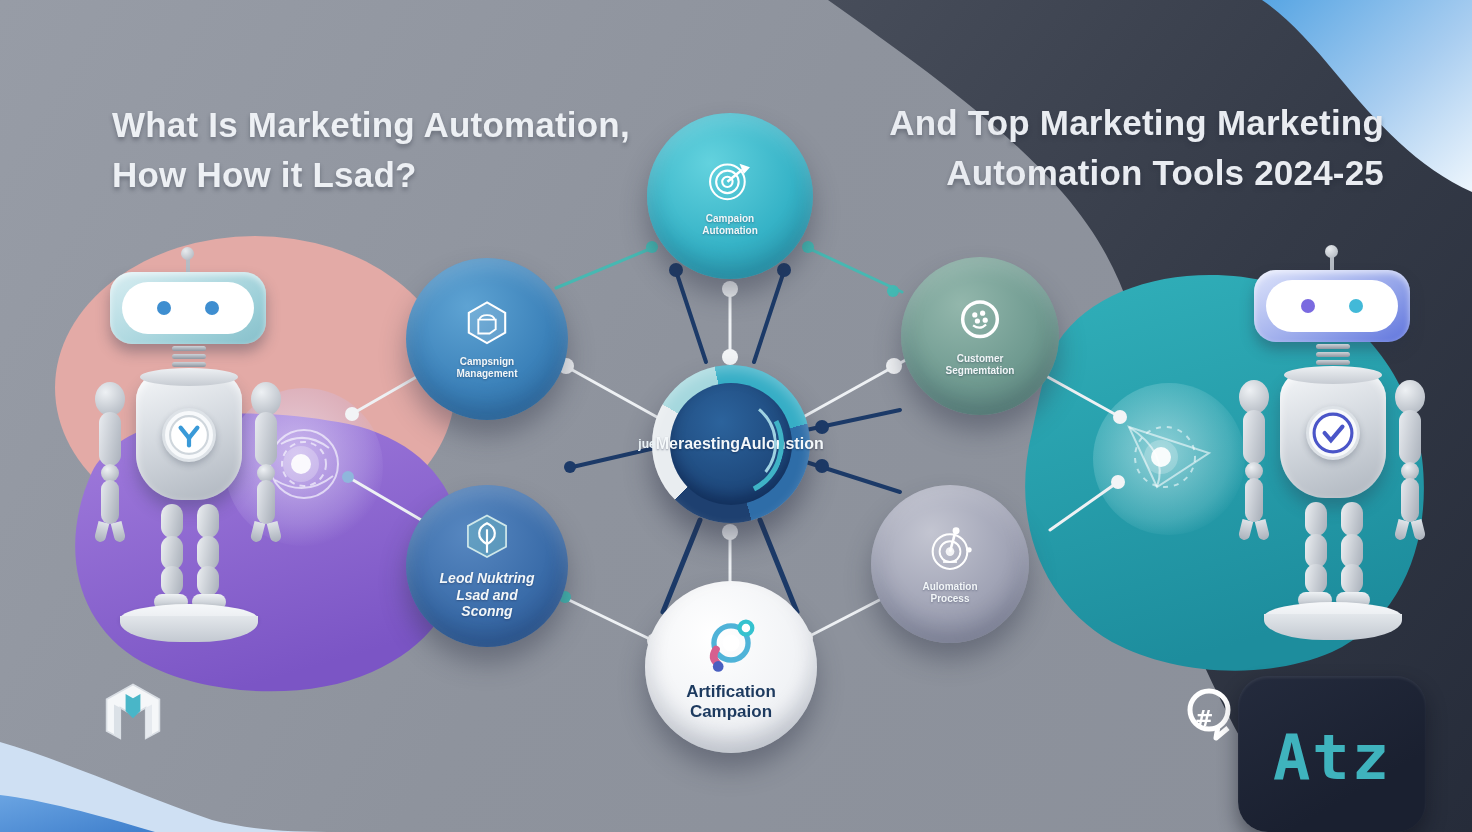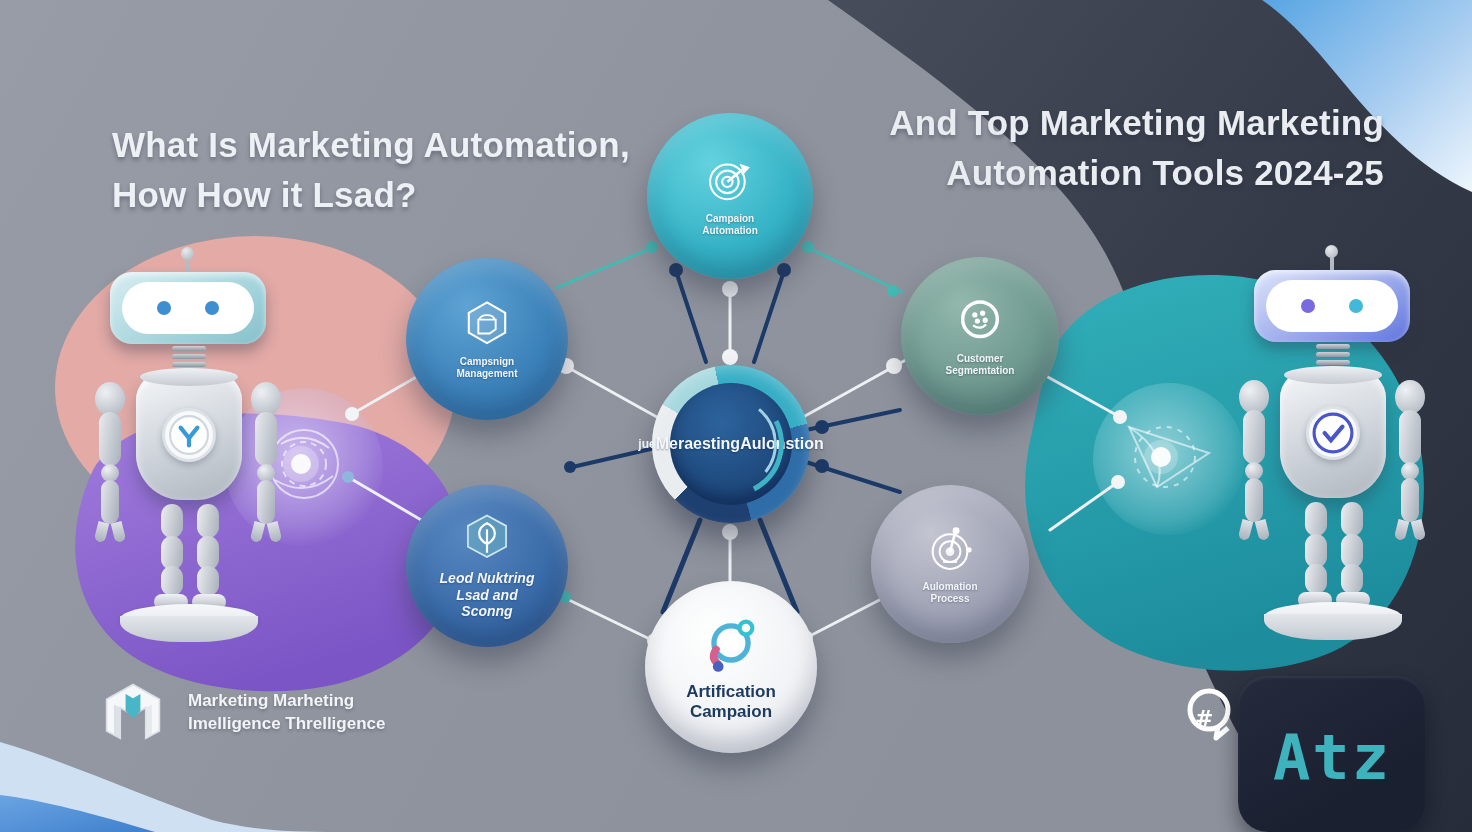--- a/index.html
+++ b/index.html
@@ -9,21 +9,21 @@
            background:linear-gradient(120deg,#979ca6 0%,#8e939d 45%,#84899455 100%),#8e939d; }
   .abs { position:absolute; }
   svg { display:block; }
 
   
   #bg-blobs { position:absolute; inset:0; }
 
   
   .title { position:absolute; font-weight:700; color:#edf0f4; font-size:35px; line-height:1.42;
            letter-spacing:.2px; text-shadow:0 3px 4px rgba(35,40,55,.35); }
-  #title-left  { left:112px; top:100px;margin-top:20px; }
+  #title-left  { left:112px; top:100px; }
   #title-right { right:88px; top:98px; text-align:right; color:#e9ecf1; }
 
   
   .node { position:absolute; border-radius:50%; display:flex; flex-direction:column;
           align-items:center; justify-content:center; gap:6px; text-align:center;
           box-shadow:0 16px 26px rgba(45,50,68,.38), inset 0 10px 18px rgba(255,255,255,.20),
                      inset 0 -14px 22px rgba(10,20,50,.18); }
   .node .lbl { font-weight:700; color:#f2f6f8; font-size:10px; line-height:1.18;
                text-shadow:0 1px 2px rgba(20,30,60,.35); }
   .node .lbl span { display:block; }
@@ -471,24 +471,20 @@
     </div>
   </div>
 
   <div class="abs" id="brand-left">
     <svg width="74" height="74" viewBox="0 0 70 70">
       <path d="M10 22 L35 8 L60 22 L60 52 L47 59 L47 30 L35 37 L23 30 L23 59 L10 52 Z" fill="#f5f7f9" stroke="#d9dee4" stroke-width="1.5"></path>
       <path d="M28 17 L35 21 L42 17 L42 33 L35 40 L28 33 Z" fill="#49b6c8"></path>
       <path d="M23 30 L23 59 L17 55 L17 27 Z" fill="#dbe1e7"></path>
       <path d="M47 30 L47 59 L53 55 L53 27 Z" fill="#e6eaef"></path>
     </svg>
-    <div class="txt">
-      <div>Marketing Marheting</div>
-      <div>Imelligence Threlligence</div>
-    </div>
   </div>
 
   <svg class="abs" id="chat-icon" width="66" height="66" viewBox="0 0 66 66">
     <circle cx="31" cy="28" r="19" fill="none" stroke="#ffffff" stroke-width="5"></circle>
     <path d="M40 44 L38 56 L50 46" fill="none" stroke="#ffffff" stroke-width="5" stroke-linejoin="round"></path>
     <text x="17" y="44" font-size="22" font-weight="bold" fill="#ffffff" font-family="DejaVu Sans, sans-serif">#</text>
   </svg>
   <div class="abs" id="atz-card">
     <span class="atz">Atz</span>
   </div>

